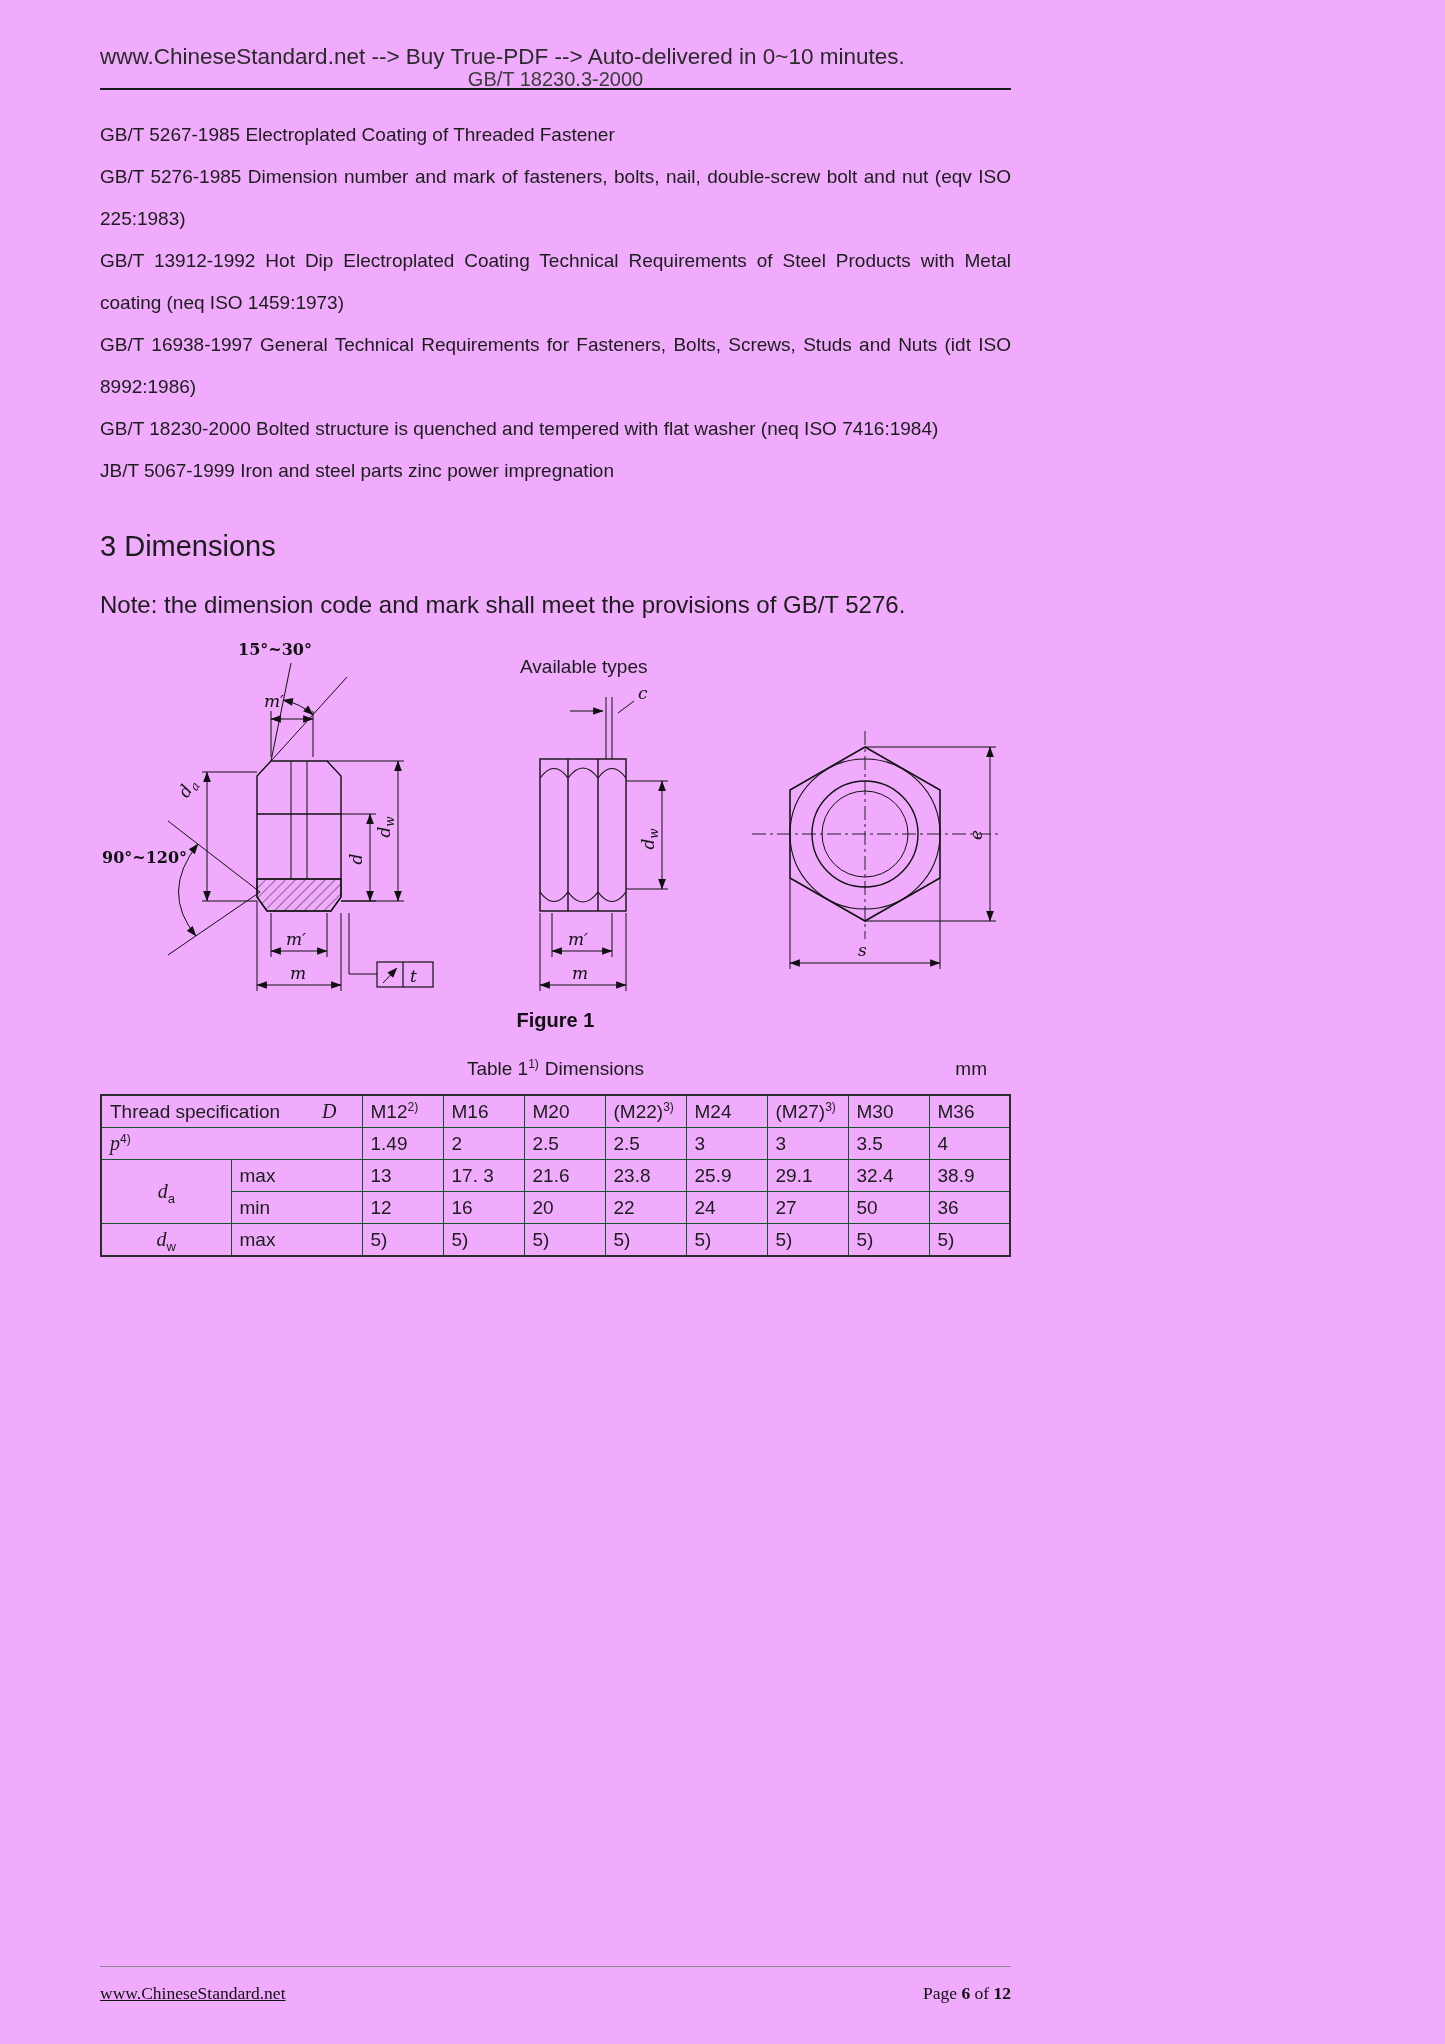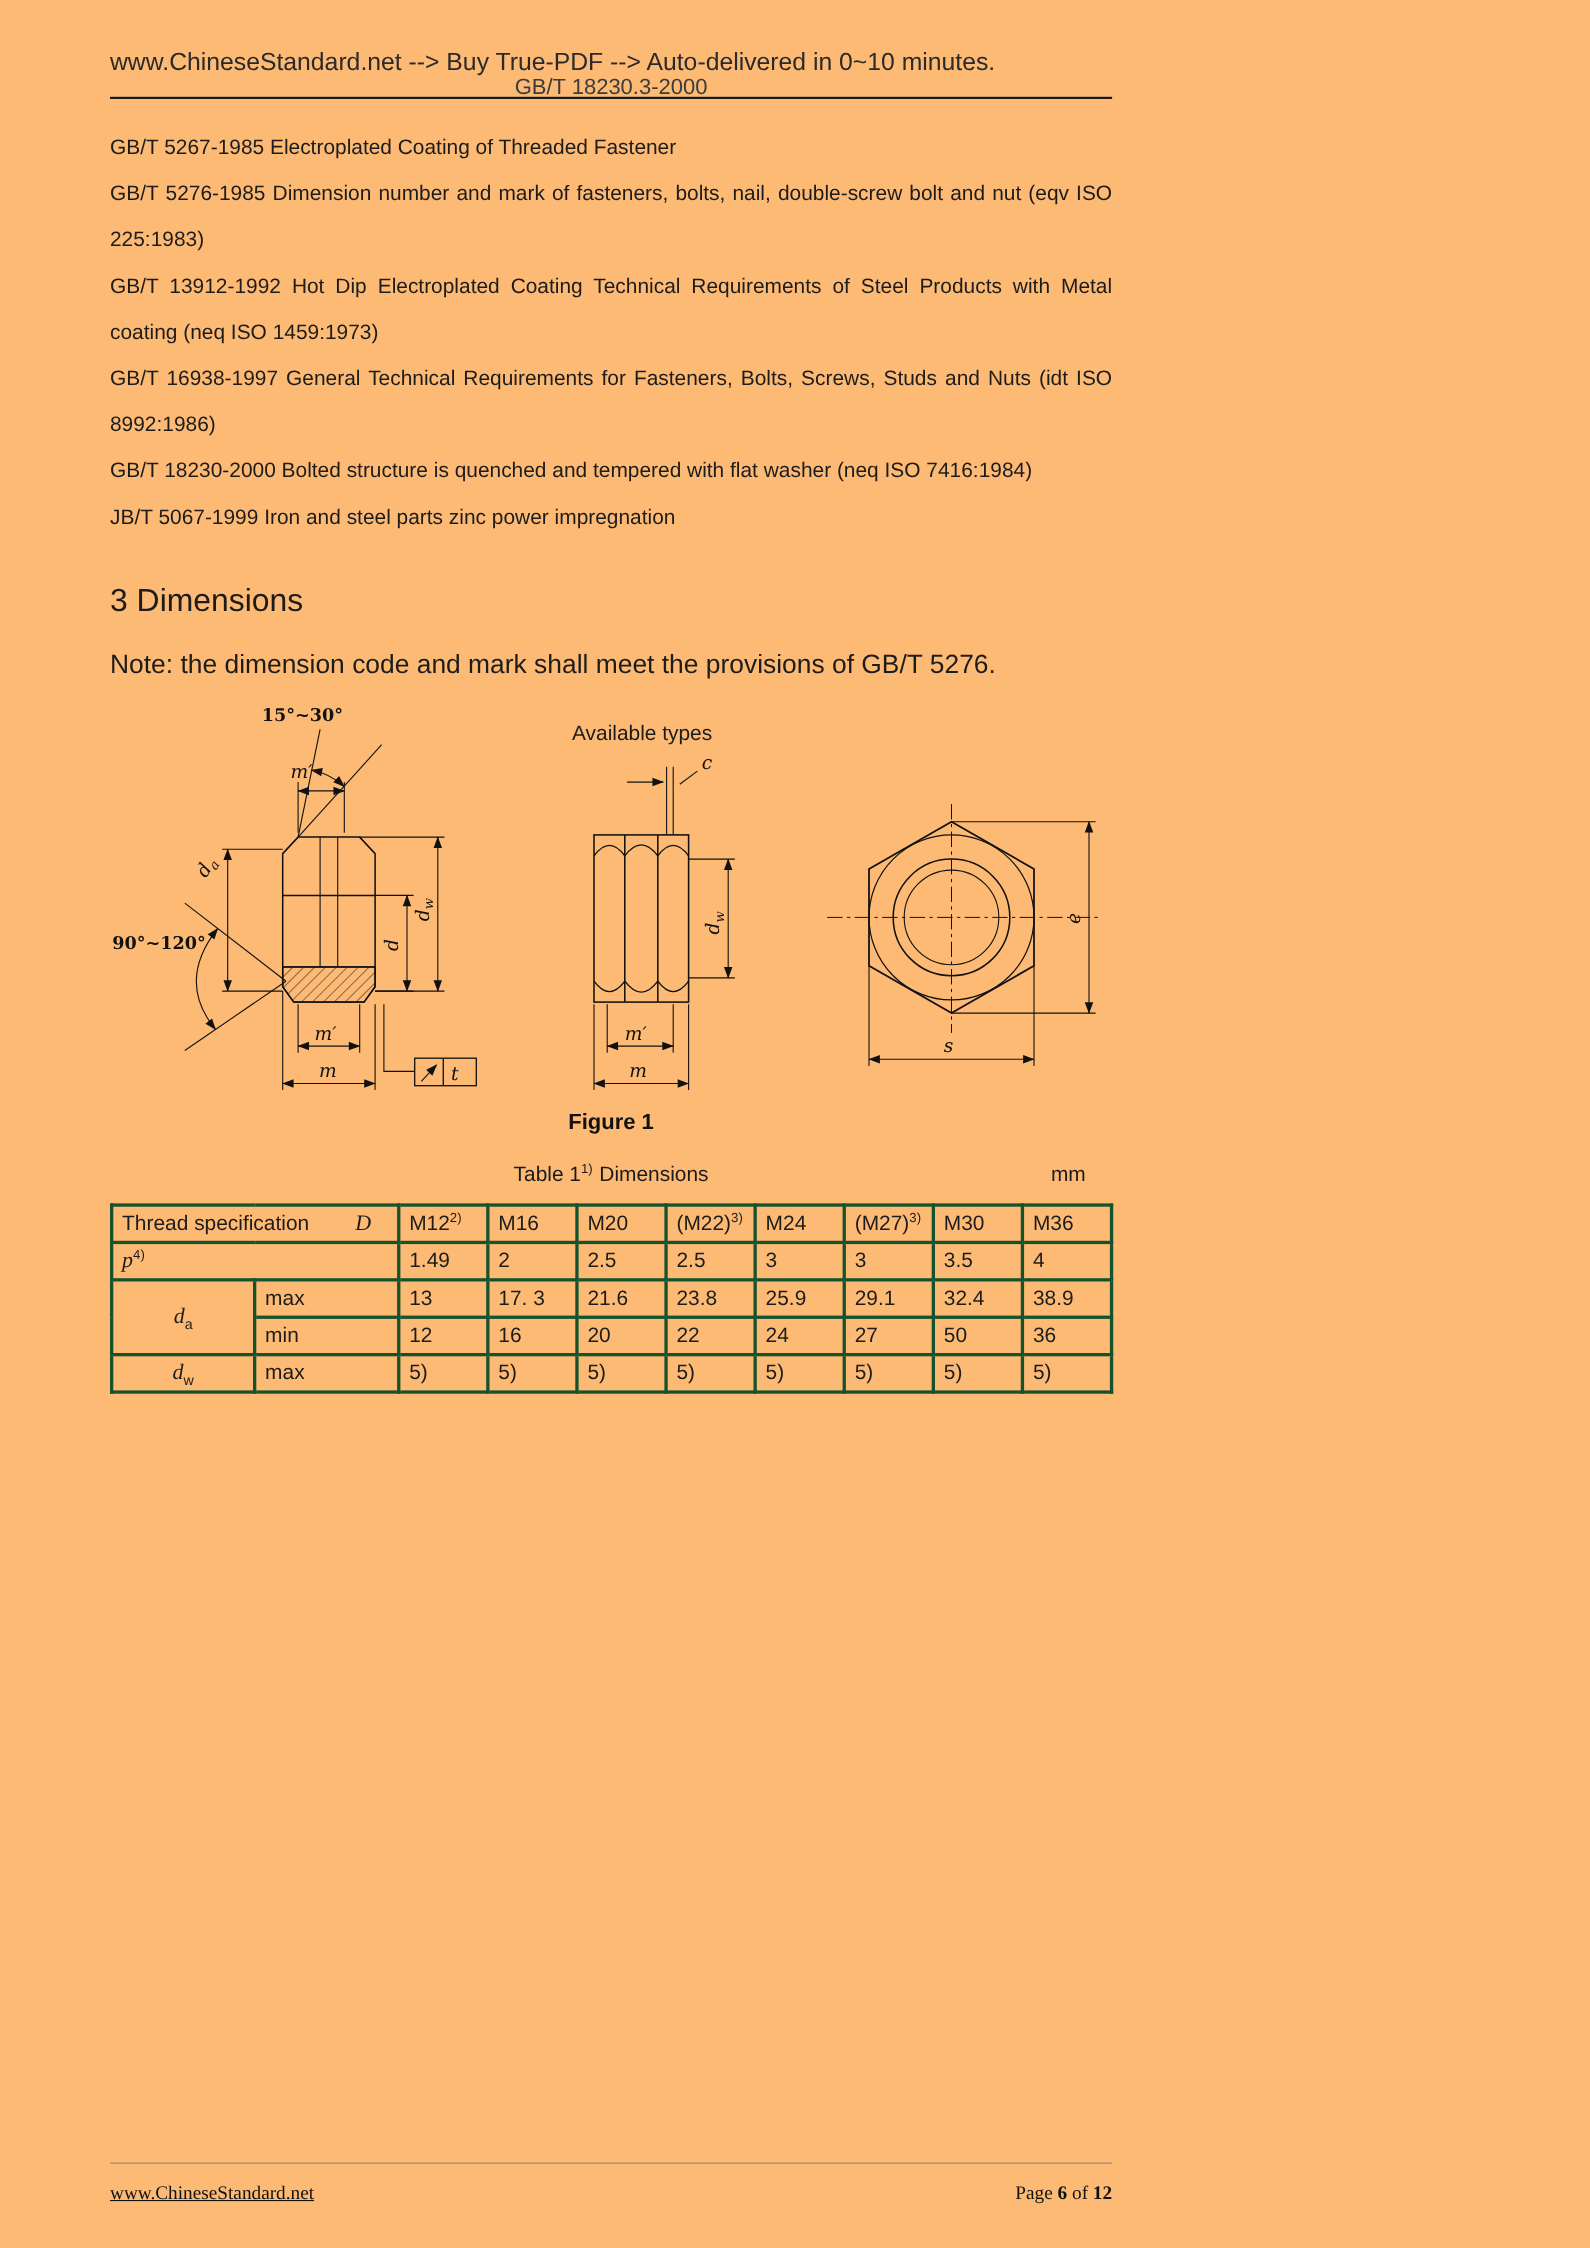--- a/index.html
+++ b/index.html
@@ -1,17 +1,17 @@
 <!DOCTYPE html>
 <html><head>
 <meta charset="utf-8">
 <style>
   html,body { margin:0; padding:0; background:#ffffff; }
   .page {
-    position:relative; width:1445px; height:2044px; background:#fdba74;
+    position:relative; width:1445px; height:2044px; background:#f0abfc;
     font-family:"Liberation Sans", sans-serif; color:#1c1c1c; overflow:hidden;
   }
   .content { position:absolute; left:100px; top:0; width:911px; }
 
   
   .hdr-line { position:relative; padding-top:44px; height:32px; }
   .hdr-banner { font-size:22.5px; color:#2a2a2a; white-space:nowrap; }
   .hdr-doccode { position:absolute; left:50%; transform:translateX(-50%); top:48px; font-size:20px; color:#3b3b3b; white-space:nowrap;margin-top:20px; }
   .hdr-rule { border-bottom:2px solid #1a1a1a; margin-top:12px; }
 
@@ -36,21 +36,21 @@
   
   .tbl-cap-row { position:relative; margin-top:26px; height:26px; font-size:19px; }
   .tbl-cap { position:absolute; left:0; right:0; text-align:center; }
   .tbl-cap .rest { margin-left:6px; }
   .tbl-unit { position:absolute; right:24px; top:0; }
   sup { font-size:12px; line-height:0; }
   sub { font-size:13px; line-height:0; }
 
   
   .dim-table { margin-top:10px; border-collapse:collapse; table-layout:fixed; width:911px; border:2px solid #2b2b2b; }
-  .dim-table td { border:3px solid #14532d; font-size:19px; height:29px; padding:1px 8px; vertical-align:middle; text-align:left;margin-top:48px; }
+  .dim-table td { border:1px solid #14532d; font-size:19px; height:29px; padding:1px 8px; vertical-align:middle; text-align:left;margin-top:48px; }
   .c-sym { width:130px; } .c-qual { width:131px; } .c-d { width:81px; }
   .cell-center { text-align:center !important; }
   .sym { font-family:"Liberation Serif", serif; font-style:italic; font-size:20px; }
   .dsym { font-family:"Liberation Serif", serif; font-style:italic; font-size:20px; margin-left:42px; }
 
   
   .page-footer { position:absolute; left:100px; top:1966px; width:911px; }
   .footer-rule { border-top:1px solid #8a8a8a; }
   .footer-row { display:flex; justify-content:space-between; margin-top:16px;
                 font-family:"Liberation Serif", serif; font-size:17.5px; color:#111; }

